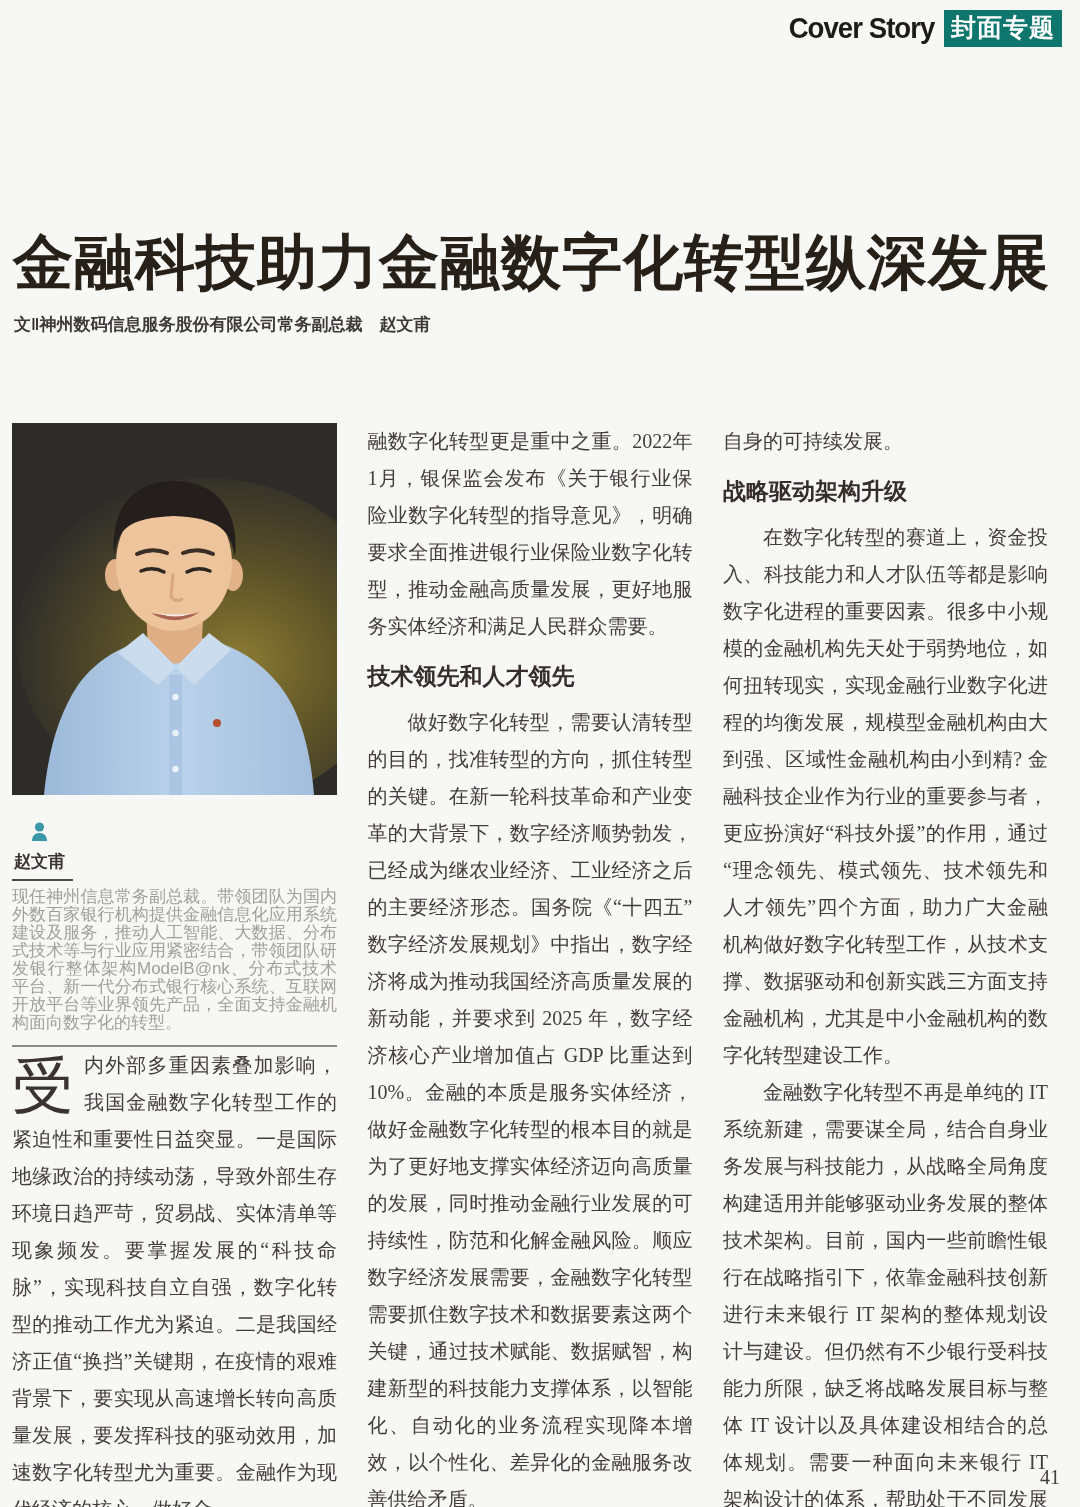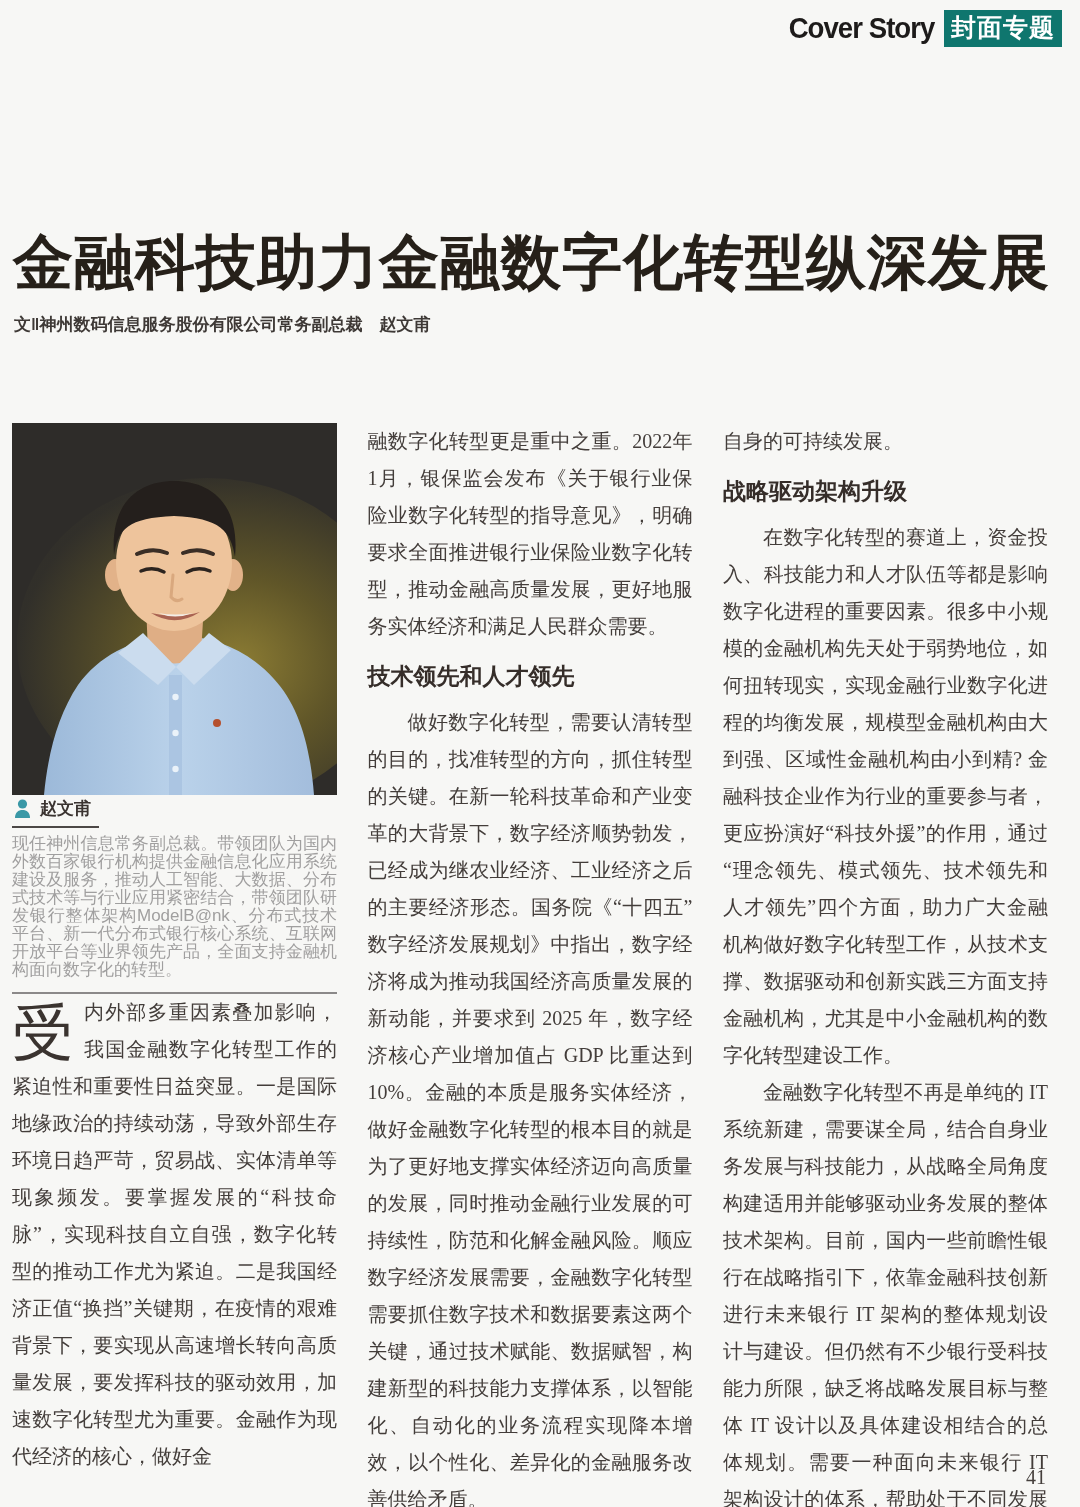--- a/index.html
+++ b/index.html
@@ -33,33 +33,33 @@
   .col{width:325px;}
   p.bodytext{margin:0;font-size:20px;line-height:37px;text-align:justify;color:#433d3a;}
   p.indent{text-indent:2em;}
   .section-heading{
     font-family:"Liberation Sans", sans-serif;font-weight:bold;font-size:23px;
     color:#352d29;margin:16px 0 12px;
   }
   
   .photo{width:325px;height:372px;display:block;}
   .caption-row{
-    margin-top:2px;display:flex;align-items:center;gap:9px;
-    border-bottom:2px solid #4c4846;width:fit-content;padding:0 8px 6px 2px;
+    margin-top:27px;display:flex;align-items:center;gap:9px;
+    border-bottom:2px solid #4c4846;width:fit-content;padding:0 8px 6px 2px;flex-direction:column;
   }
   .caption-name{font-family:"Liberation Sans", sans-serif;font-weight:bold;font-size:17px;color:#3a3330;}
   .bio{
     margin:7px 0 0;font-family:"Liberation Sans", sans-serif;font-size:17px;line-height:18px;
     color:#a09f9f;text-align:justify;padding-bottom:13px;border-bottom:2px solid #8b8989;
   }
   .article-start{margin-top:24px;}
   .dropcap{
     float:left;font-size:62px;line-height:66px;margin:6px 10px 0 0;color:#3a332f;
   }
-  .page-number{position:absolute;right:34px;bottom:18px;font-size:20px;color:#453f3c;}
+  .page-number{position:absolute;right:20px;bottom:18px;font-size:20px;color:#453f3c;}
 </style>
 </head>
 <body>
 
 <div class="header">
   <span class="cover-story">Cover Story</span>
   <span class="badge">封面专题</span>
 </div>
 
 <h1 class="title">金融科技助力金融数字化转型纵深发展</h1>

